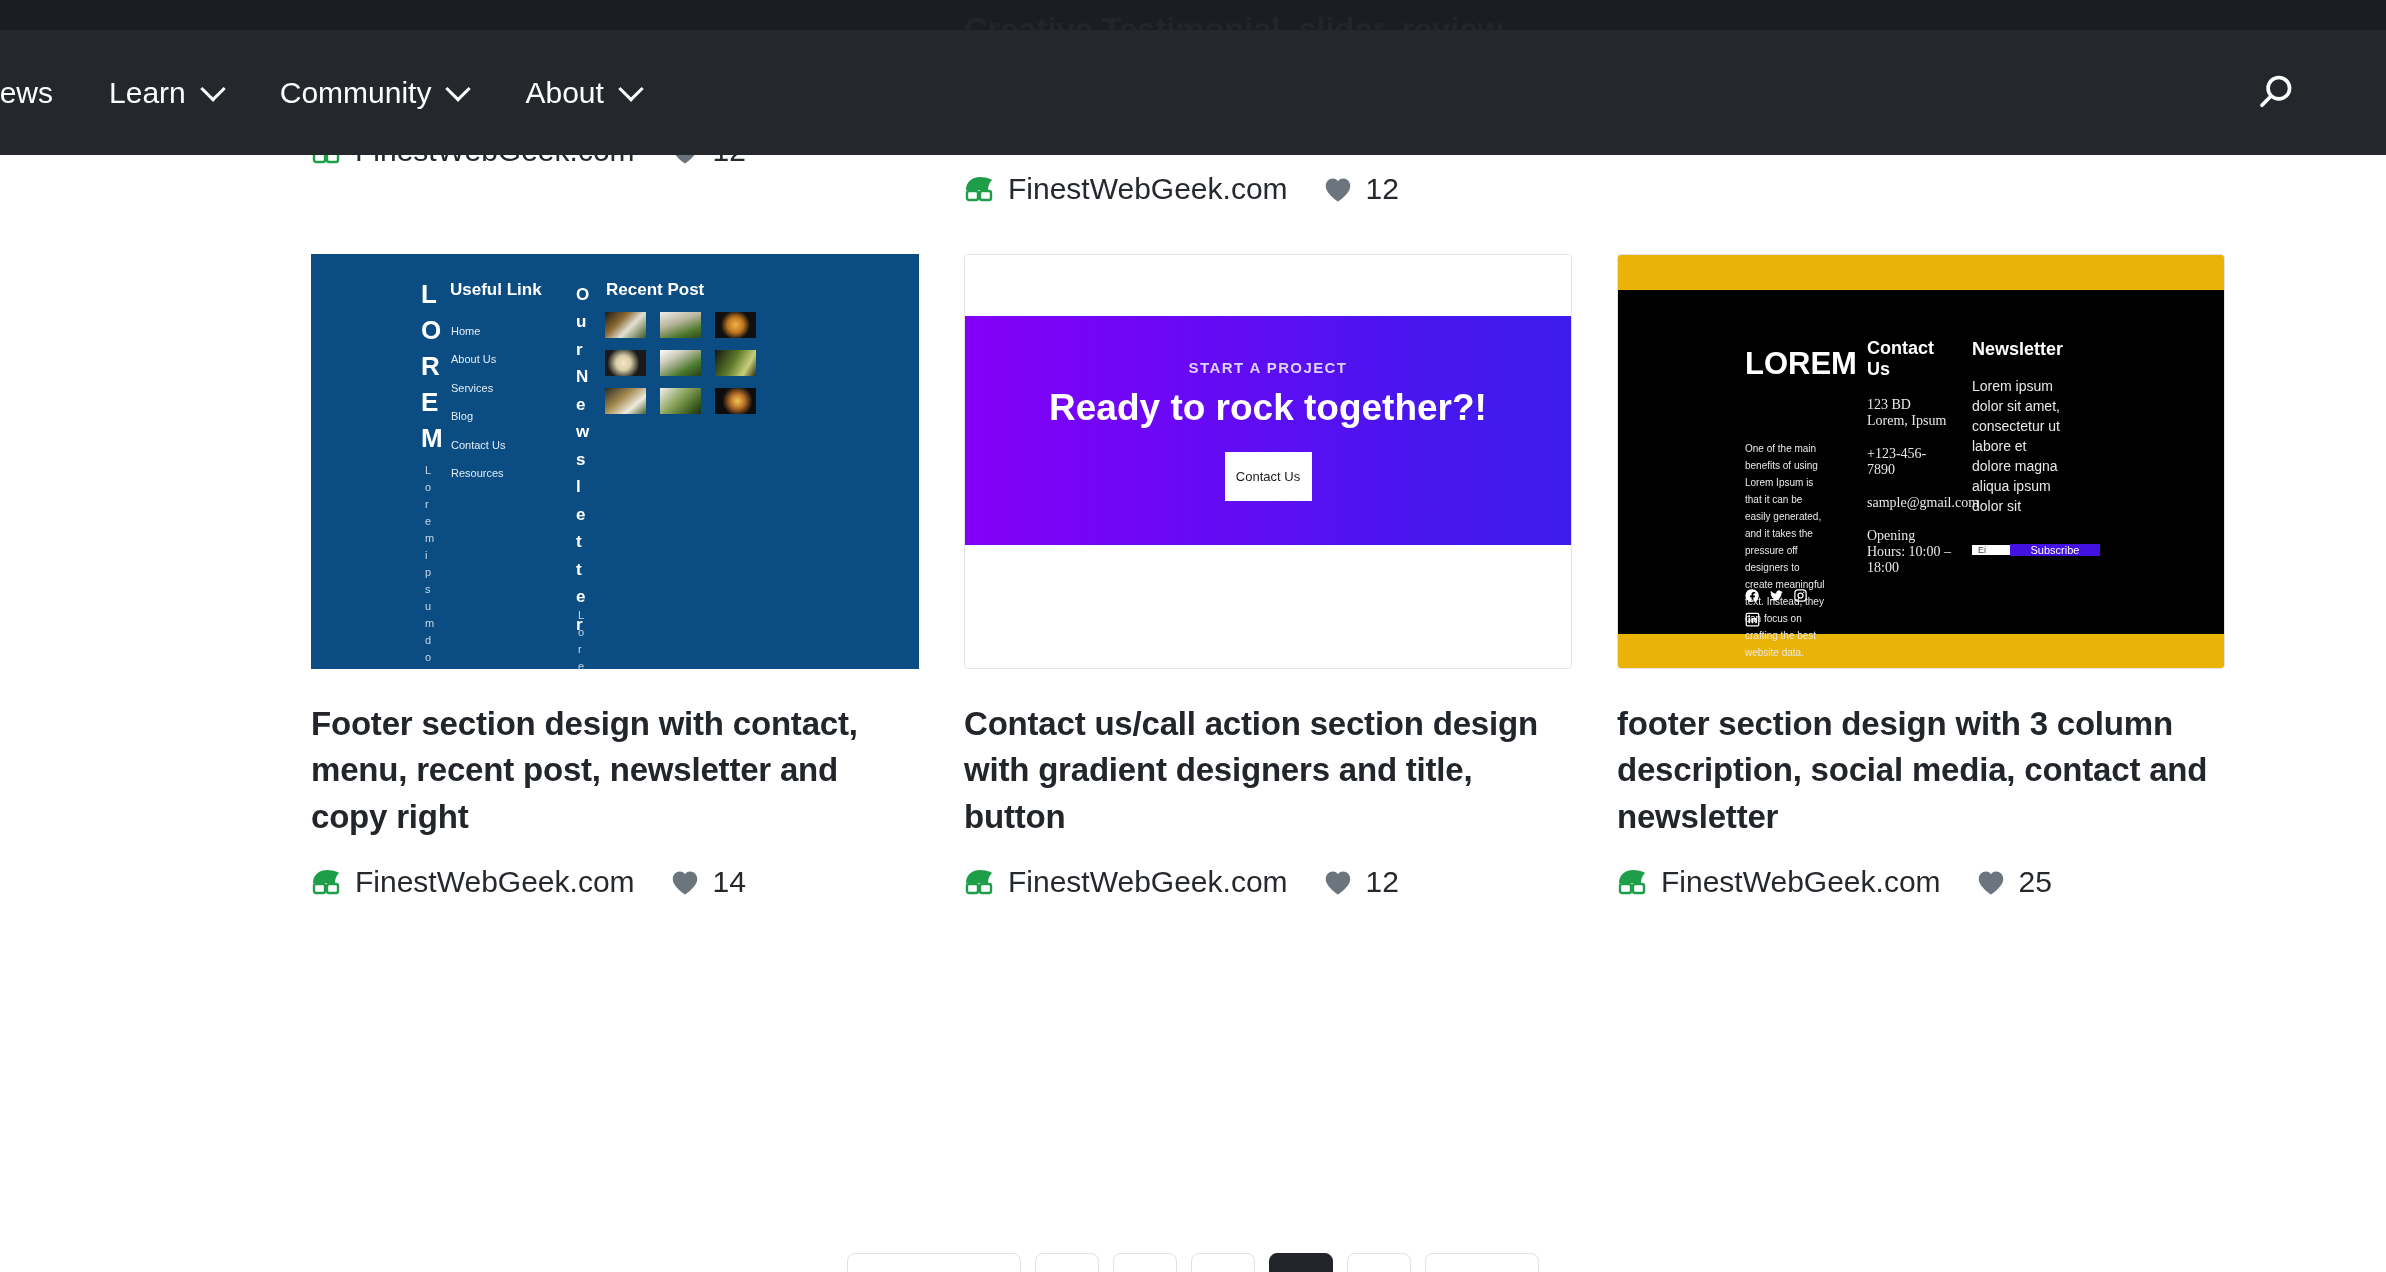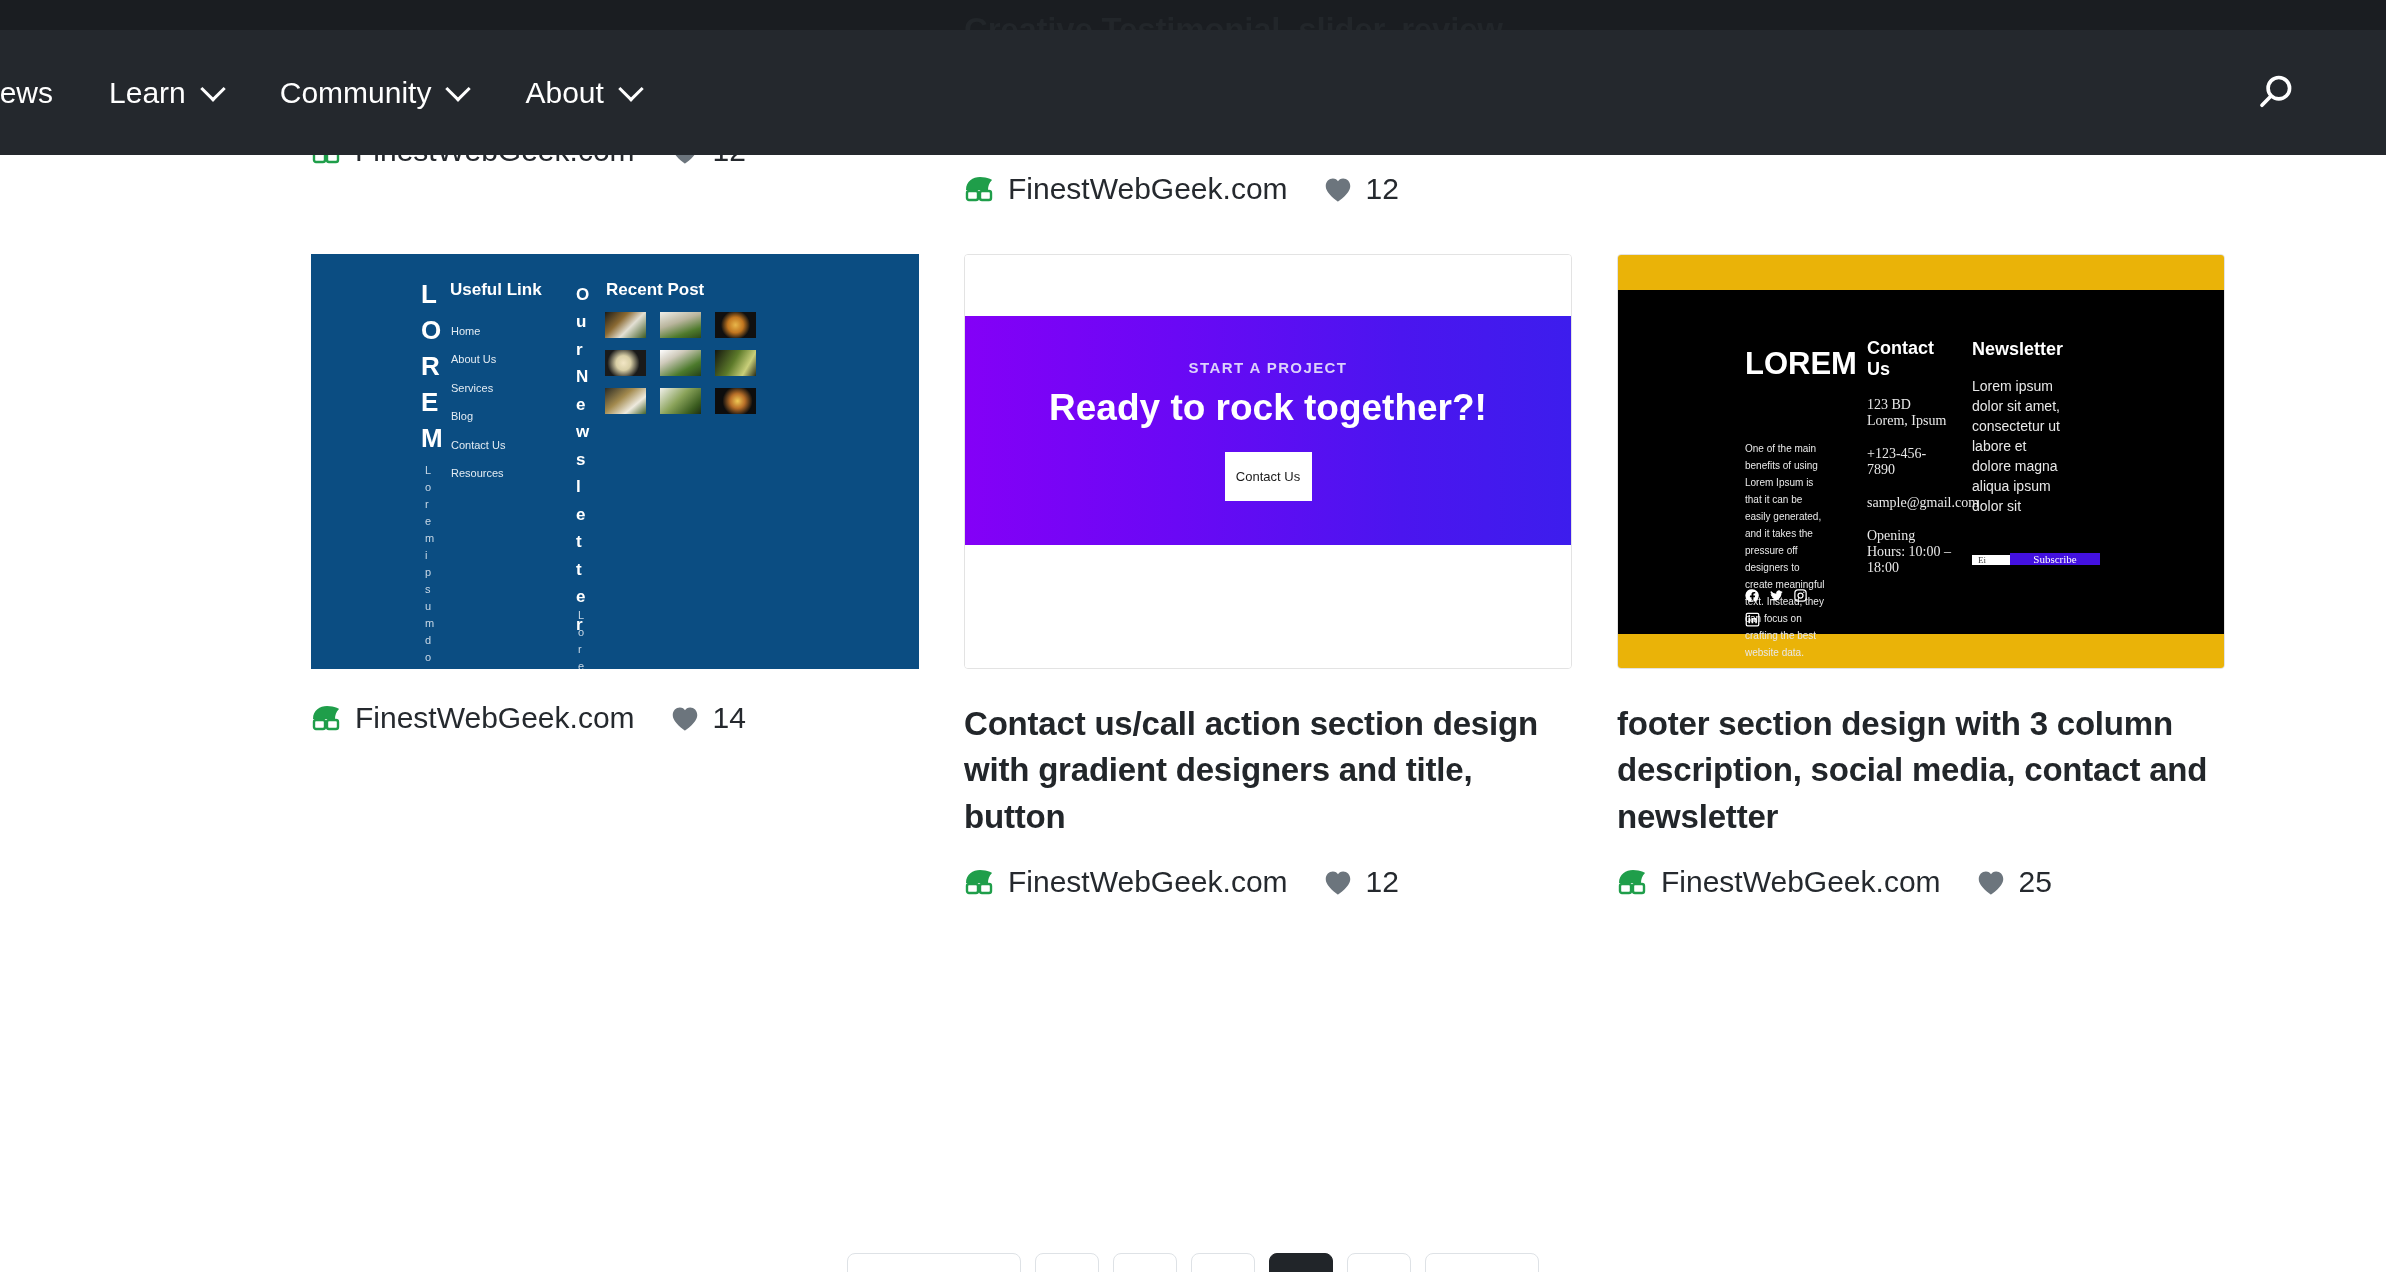--- a/index.html
+++ b/index.html
@@ -225,22 +225,22 @@
   }
   .bf-social svg { width: 15px; height: 15px; display: block; }
   .bf-h {
     font-size: 18px; font-weight: bold;
   }
   .bf-contact { position: absolute; left: 249px; top: 48px; width: 86px; }
   .bf-contact .line { font-size: 14px; line-height: 16px; color: #e8e8e8; margin-top: 17px; font-family: Liberation Serif, serif; }
   .bf-news { position: absolute; left: 354px; top: 49px; width: 92px; }
   .bf-news .ntext { font-size: 14px; line-height: 20px; color: #e8e8e8; margin-top: 16px; }
   .bf-form {
-    margin-top: 20px; display: flex; align-items: flex-end;
-    width: 128px; height: 29px; font-family: Liberation Serif, serif;
+    margin-top: 20px; display: flex; align-items: center;
+    width: 128px; height: 29px;
   }
   .bf-input {
     background: #ffffff; color: #444; font-size: 9px;
     flex: 0 0 38px; display: flex; align-items: center; padding-left: 6px;
     border: none;
   }
   .bf-sub {
     background: #4311e0; color: #ffffff; font-size: 11px;
     flex: 1; display: flex; align-items: center; justify-content: center;
     cursor: pointer;
@@ -388,20 +388,21 @@
               <span class="food" style="background:radial-gradient(circle at 45% 50%, #f2e6c5 0%, #d9cfa6 28%, #1a1a1a 62%);"></span>
               <span class="food" style="background:linear-gradient(150deg,#ffffff 0%,#cfcabb 30%,#4c7a2c 70%,#23401a 100%);"></span>
               <span class="food" style="background:linear-gradient(120deg,#14160f 0%,#5d7a2a 45%,#c9cf7a 75%,#2a2d17 100%);"></span>
               <span class="food" style="background:linear-gradient(140deg,#2b2b24 0%,#a38a4e 40%,#eeeade 70%,#44632b 100%);"></span>
               <span class="food" style="background:linear-gradient(135deg,#f2f1ec 0%,#8aa35a 45%,#3a5c1f 80%,#1d2d12 100%);"></span>
               <span class="food" style="background:radial-gradient(circle at 55% 50%, #f0c954 0%, #b96f28 28%, #0d0d0d 58%);"></span>
             </div>
           </div>
         </div>
 
+        <div class="card-title">Footer section design with contact, menu, recent post, newsletter and copy right</div>
         <div class="meta">
           <span class="avatar">
             <svg viewBox="0 0 30 26" width="30" height="26">
               <path d="M2 13 C2 4 9 0 16 0 C24 0 28 3 28 3 C25 6 24 9 24 13 L2 13 Z" fill="#1f9e4a"></path>
               <path d="M2 13 L28 13 L28 19 C28 23 24 26 15 26 C6 26 2 23 2 19 Z" fill="#ffffff"></path>
               <rect x="3" y="14" width="11" height="9" rx="2" fill="none" stroke="#1f9e4a" stroke-width="2.4"></rect>
               <rect x="16" y="14" width="11" height="9" rx="2" fill="none" stroke="#1f9e4a" stroke-width="2.4"></rect>
             </svg>
           </span>
           <span class="site">FinestWebGeek.com</span>

